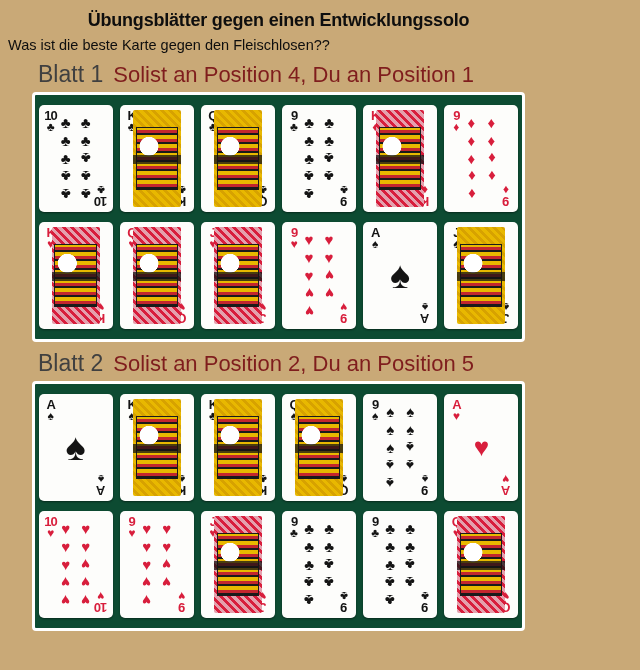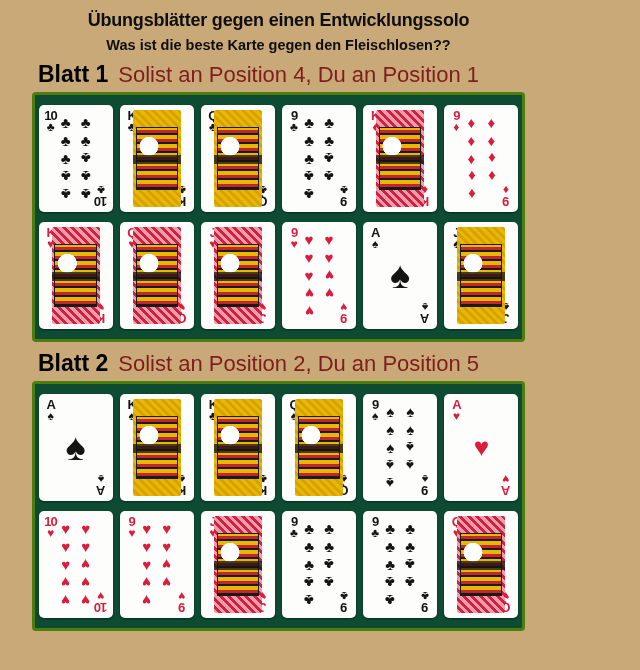--- a/index.html
+++ b/index.html
@@ -22,45 +22,44 @@
   }
   .title {
     text-align: center;
     font-weight: bold;
     font-size: 18px;
     color: #0e0e0e;
     padding-top: 10px;
     letter-spacing: -0.2px;
   }
   .subtitle {
-    text-align: center;
-    font-weight: bold;
+    font-weight: normal;
     font-size: 14.5px;
     color: #0e0e0e;
     padding-top: 6px;
   }
   .hand-header {
     display: flex;
     align-items: baseline;
     gap: 10px;
     padding: 8px 0 4px 30px;
   }
   .hand-label {
     font-size: 23px;
-    font-weight: bold;
-    color: #000000;
+    font-weight: normal;
+    color: #404040;
   }
   .hand-desc {
     font-size: 22px;
     font-weight: normal;
     color: #7f1d1d;
   }
   .table-felt {
     background: #0d4b32;
-    border: 3px solid #4d7c0f;
+    border: 3px solid #ffffff;
     border-radius: 4px;
     margin: 0 24px;
     padding: 10px 0 10px 0;
   }
   .row {
     display: flex;
     justify-content: space-around;
     align-items: center;
   }
   .row + .row {

